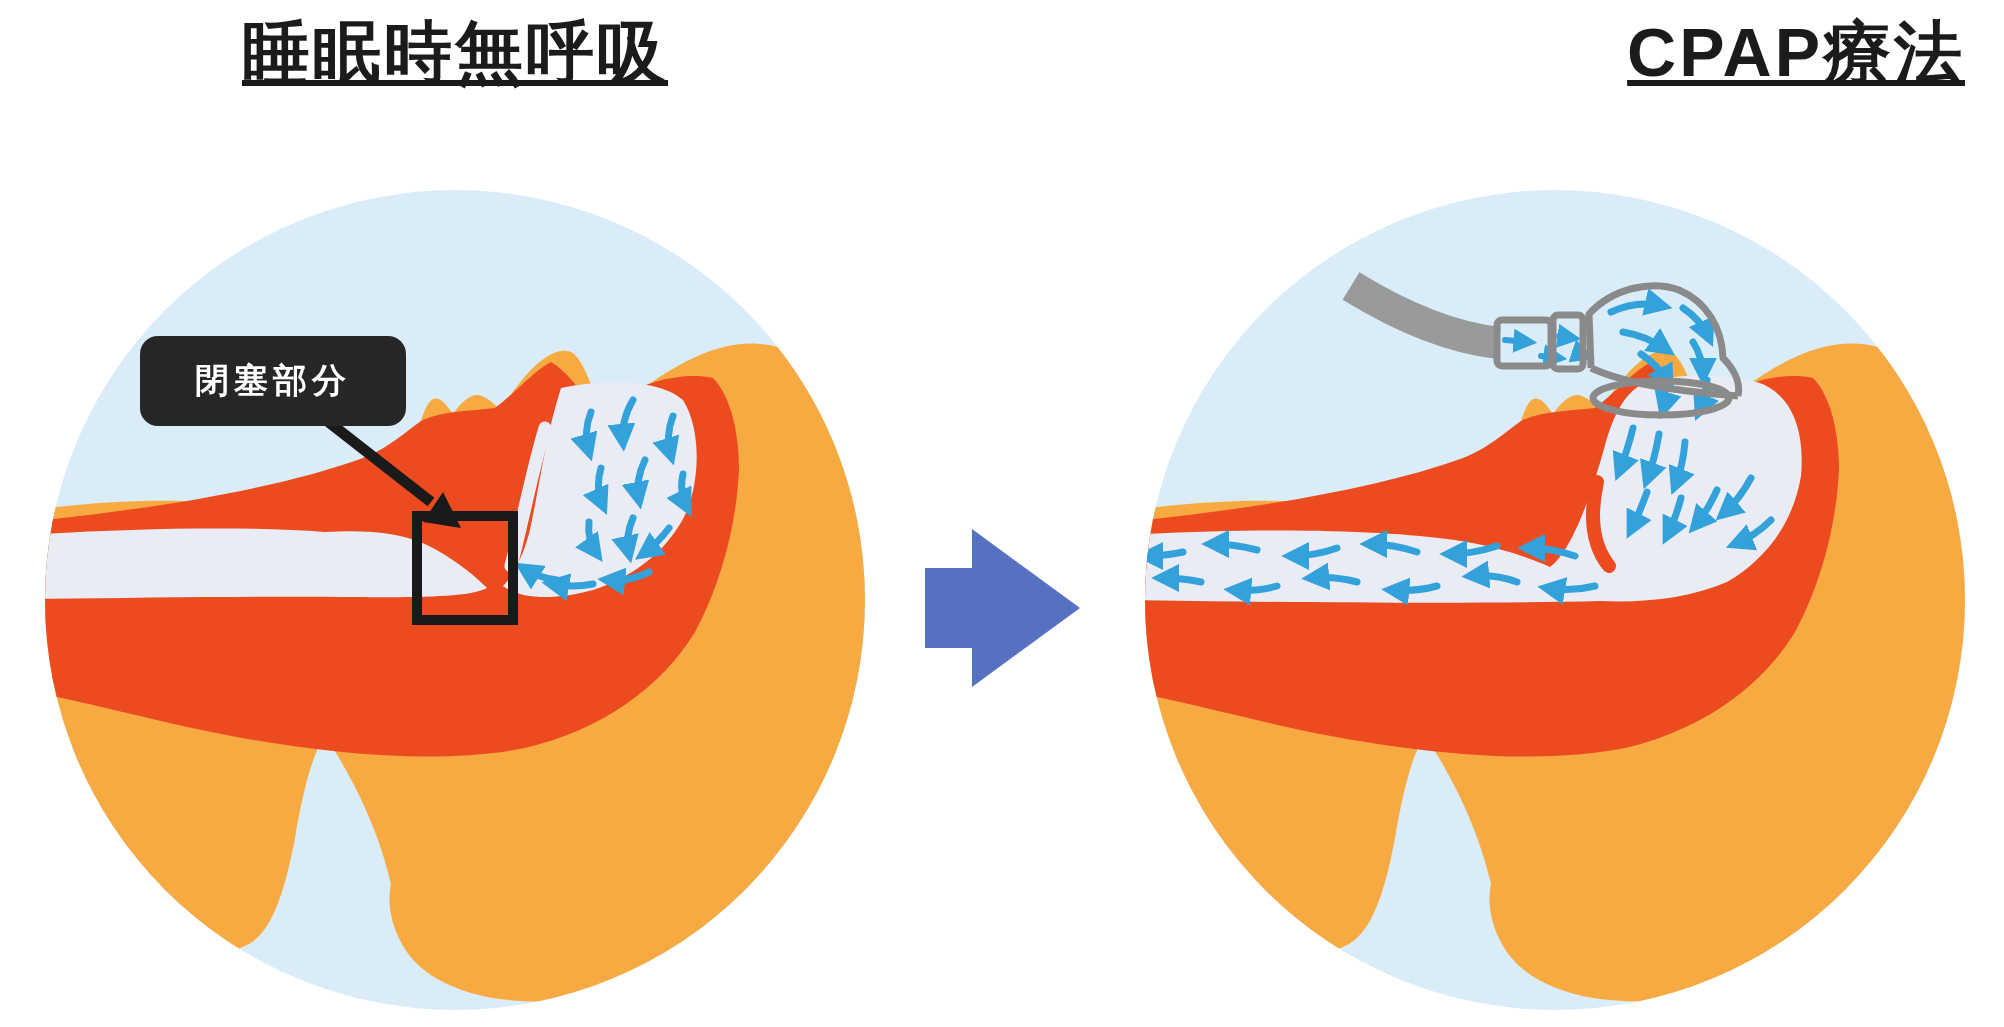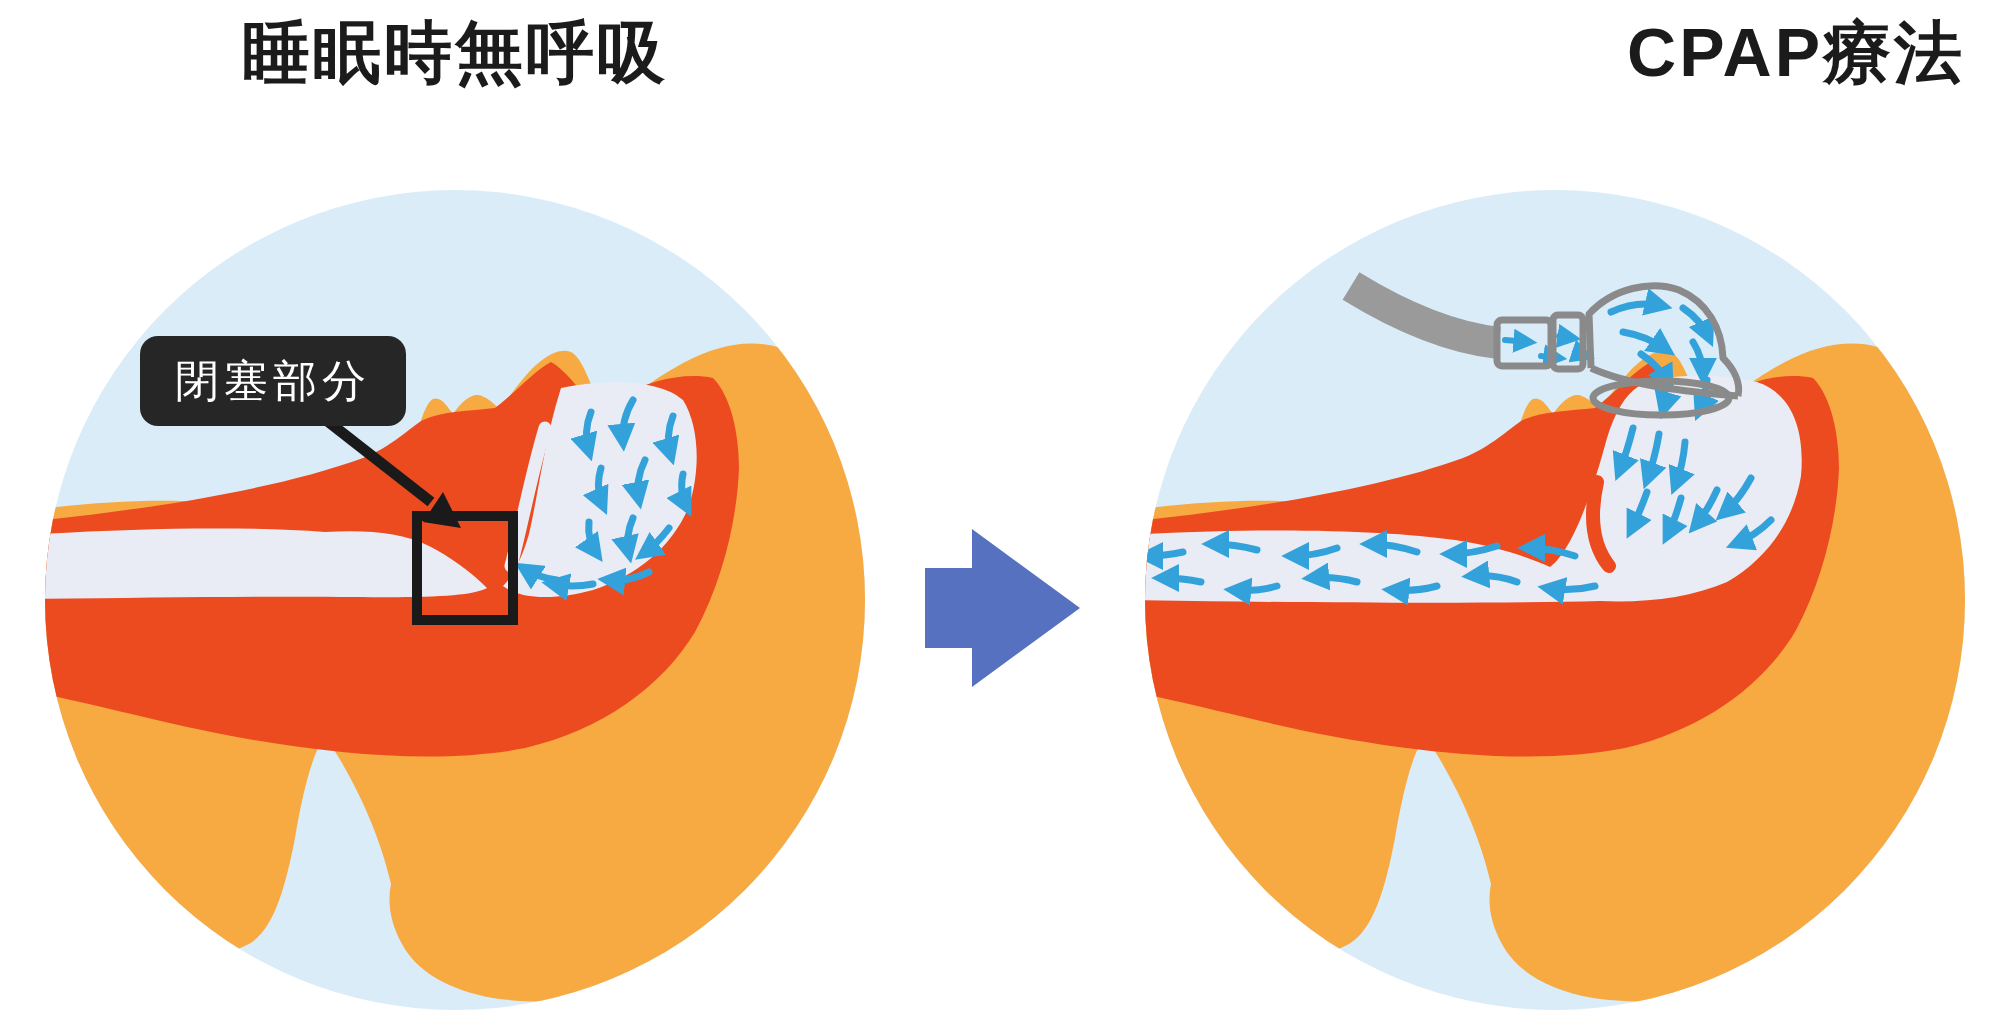--- a/index.html
+++ b/index.html
@@ -5,31 +5,32 @@
   html,body{margin:0;padding:0;}
   body{
     width:2004px;height:1027px;position:relative;overflow:hidden;
     background:var(--c-page-bg,#fff);
     font-family:"Liberation Sans","DejaVu Sans",sans-serif;
   }
   .panel-title{
     position:absolute;top:8px;width:820px;margin:0;
     text-align:center;font-size:68px;font-weight:900;letter-spacing:3px;
     color:var(--c-title-text,#1b1b1b);
+    text-decoration:underline;
   }
   .panel-title.left{left:45px;}
   .panel-title.right{left:1145px;text-align:right;}
   .illustration{position:absolute;width:820px;height:820px;top:190px;}
   .illustration.left{left:45px;}
   .illustration.right{left:1145px;}
   .obstruction-label{
     position:absolute;left:140px;top:336px;width:266px;height:90px;
     background:var(--c-label-bg,#262626);color:var(--c-label-text,#fff);
     border-radius:18px;display:flex;align-items:center;justify-content:center;
-    font-size:44px;font-weight:400;letter-spacing:5px;
+    font-size:34px;font-weight:700;letter-spacing:5px;
   }
   .divider{position:absolute;left:920px;top:525px;width:210px;height:170px;}
   .flow{fill:none;stroke:var(--c-airflow,#3CA5DC);stroke-width:7;stroke-linecap:round;}
   .flow-thin{fill:none;stroke:var(--c-airflow,#3CA5DC);stroke-width:6;stroke-linecap:round;}
   .maskline{fill:none;stroke:var(--c-mask-outline,#8A8A8A);stroke-width:7;stroke-linejoin:round;}
 </style>
 </head>
 <body>
 
 <h1 class="panel-title left">睡眠時無呼吸</h1>

